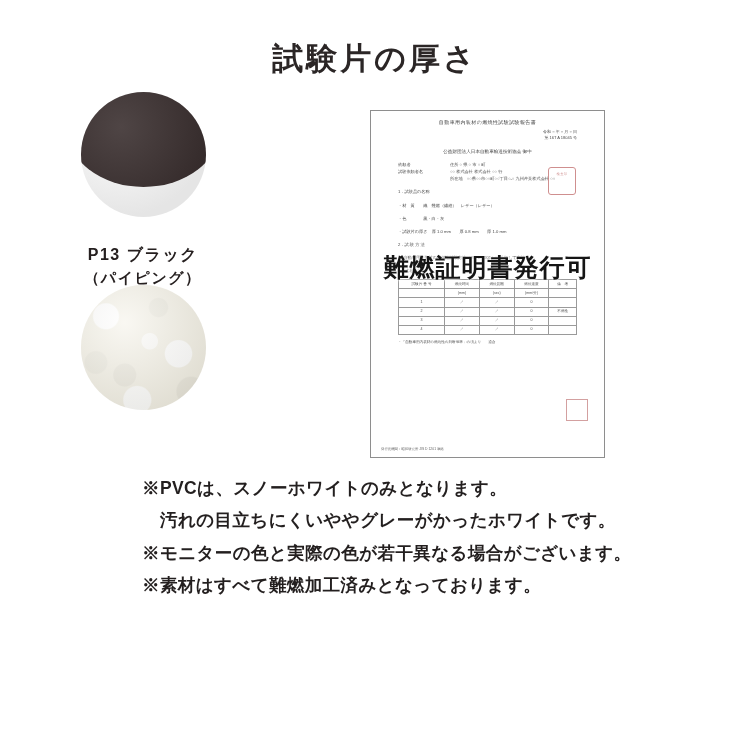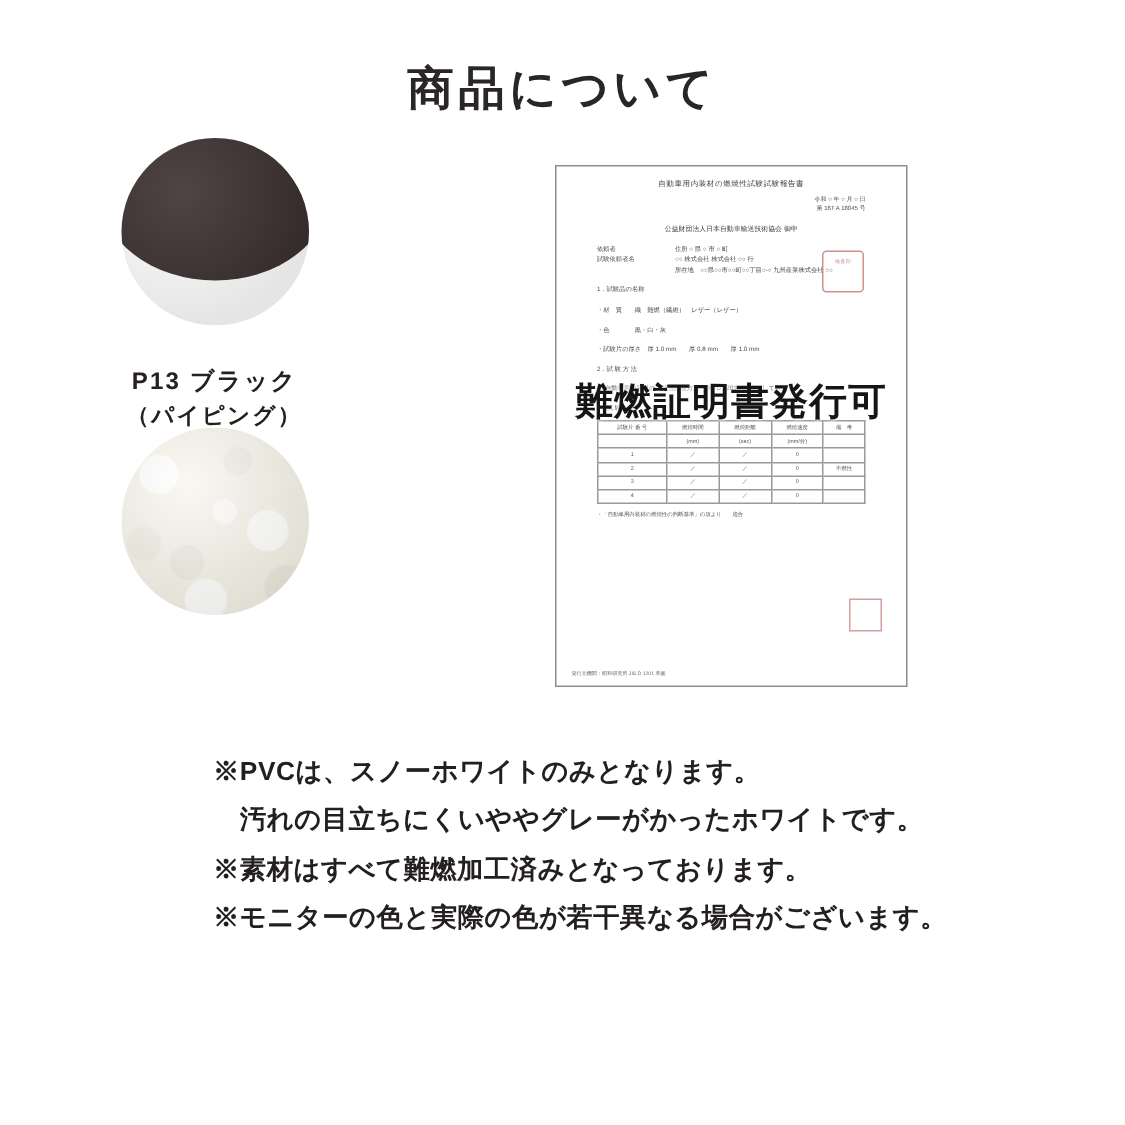--- a/index.html
+++ b/index.html
@@ -218,37 +218,37 @@
     font-weight: bold;
     letter-spacing: 1px;
     color: #151515;
     text-shadow: 0 0 2px #ffffff, 0 0 4px #ffffff;
   }
 
   
   .notes {
     position: absolute;
     left: 142px;
-    top: 498px;
+    top: 472px;
     width: 560px;
     font-size: 17.5px;
     font-weight: bold;
     line-height: 1.85;
     letter-spacing: 0.4px;
     color: #231f1f;
   }
   .notes p { margin: 0; }
   .notes p.indent { text-indent: 18px; }
 </style>
 </head>
 <body>
 
 <div class="page">
 
-  <div class="page-title">商品について</div>
+  <div class="page-title">試験片の厚さ</div>
 
   <div class="swatch-block first">
     <div class="swatch-circle swatch-black">
       <div class="dark"></div>
       <div class="shade"></div>
     </div>
     <div class="swatch-caption">
       <span>P13 ブラック</span>
       <span class="sub">（パイピング）</span>
     </div>
@@ -346,17 +346,17 @@
     <div class="cert-stamp-sq"></div>
 
     <div class="cert-foot">発行元機関：昭和研究所 JIS D 1201 準拠</div>
 
     <div class="cert-overlay">難燃証明書発行可</div>
   </div>
 
   <div class="notes">
     <p>※PVCは、スノーホワイトのみとなります。</p>
     <p class="indent">汚れの目立ちにくいややグレーがかったホワイトです。</p>
+    <p>※モニターの色と実際の色が若干異なる場合がございます。</p>
     <p>※素材はすべて難燃加工済みとなっております。</p>
-    <p>※モニターの色と実際の色が若干異なる場合がございます。</p>
   </div>
 
 </div>
 
 </body></html>

